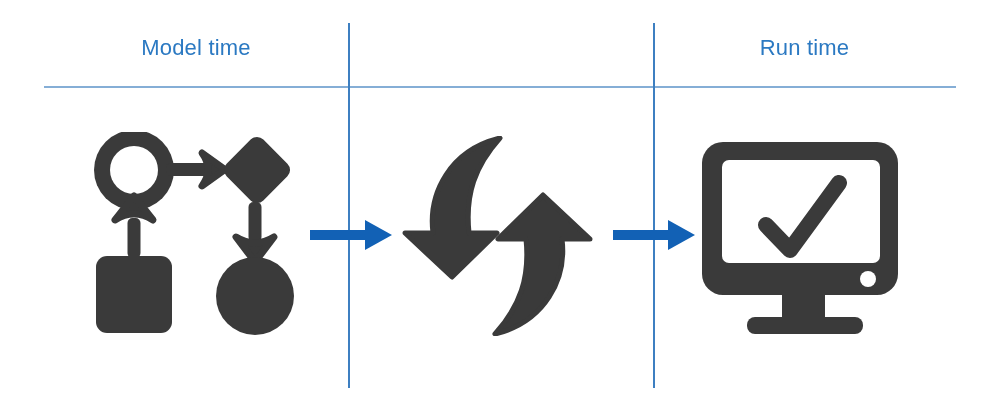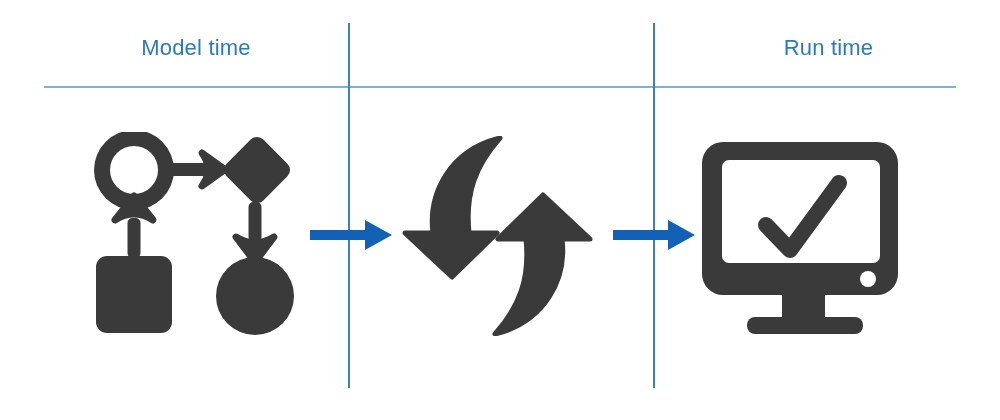--- a/index.html
+++ b/index.html
@@ -24,21 +24,21 @@
     top:34px;
     height:28px;
     line-height:28px;
     text-align:center;
     font-size:22px;
     color:var(--header-text);
     letter-spacing:0.2px;
   }
   .hdr-1{left:44px;width:304px;}
   .hdr-2{left:348px;width:305px;}
-  .hdr-3{left:677px;width:303px;}
+  .hdr-3{left:653px;width:303px;}
   .h-line{
     position:absolute;
     left:44px;top:86px;
     width:912px;height:2px;
     background:var(--divider-horizontal);
   }
   .v-line{
     position:absolute;
     top:23px;height:365px;width:2px;
     background:var(--divider-vertical);

